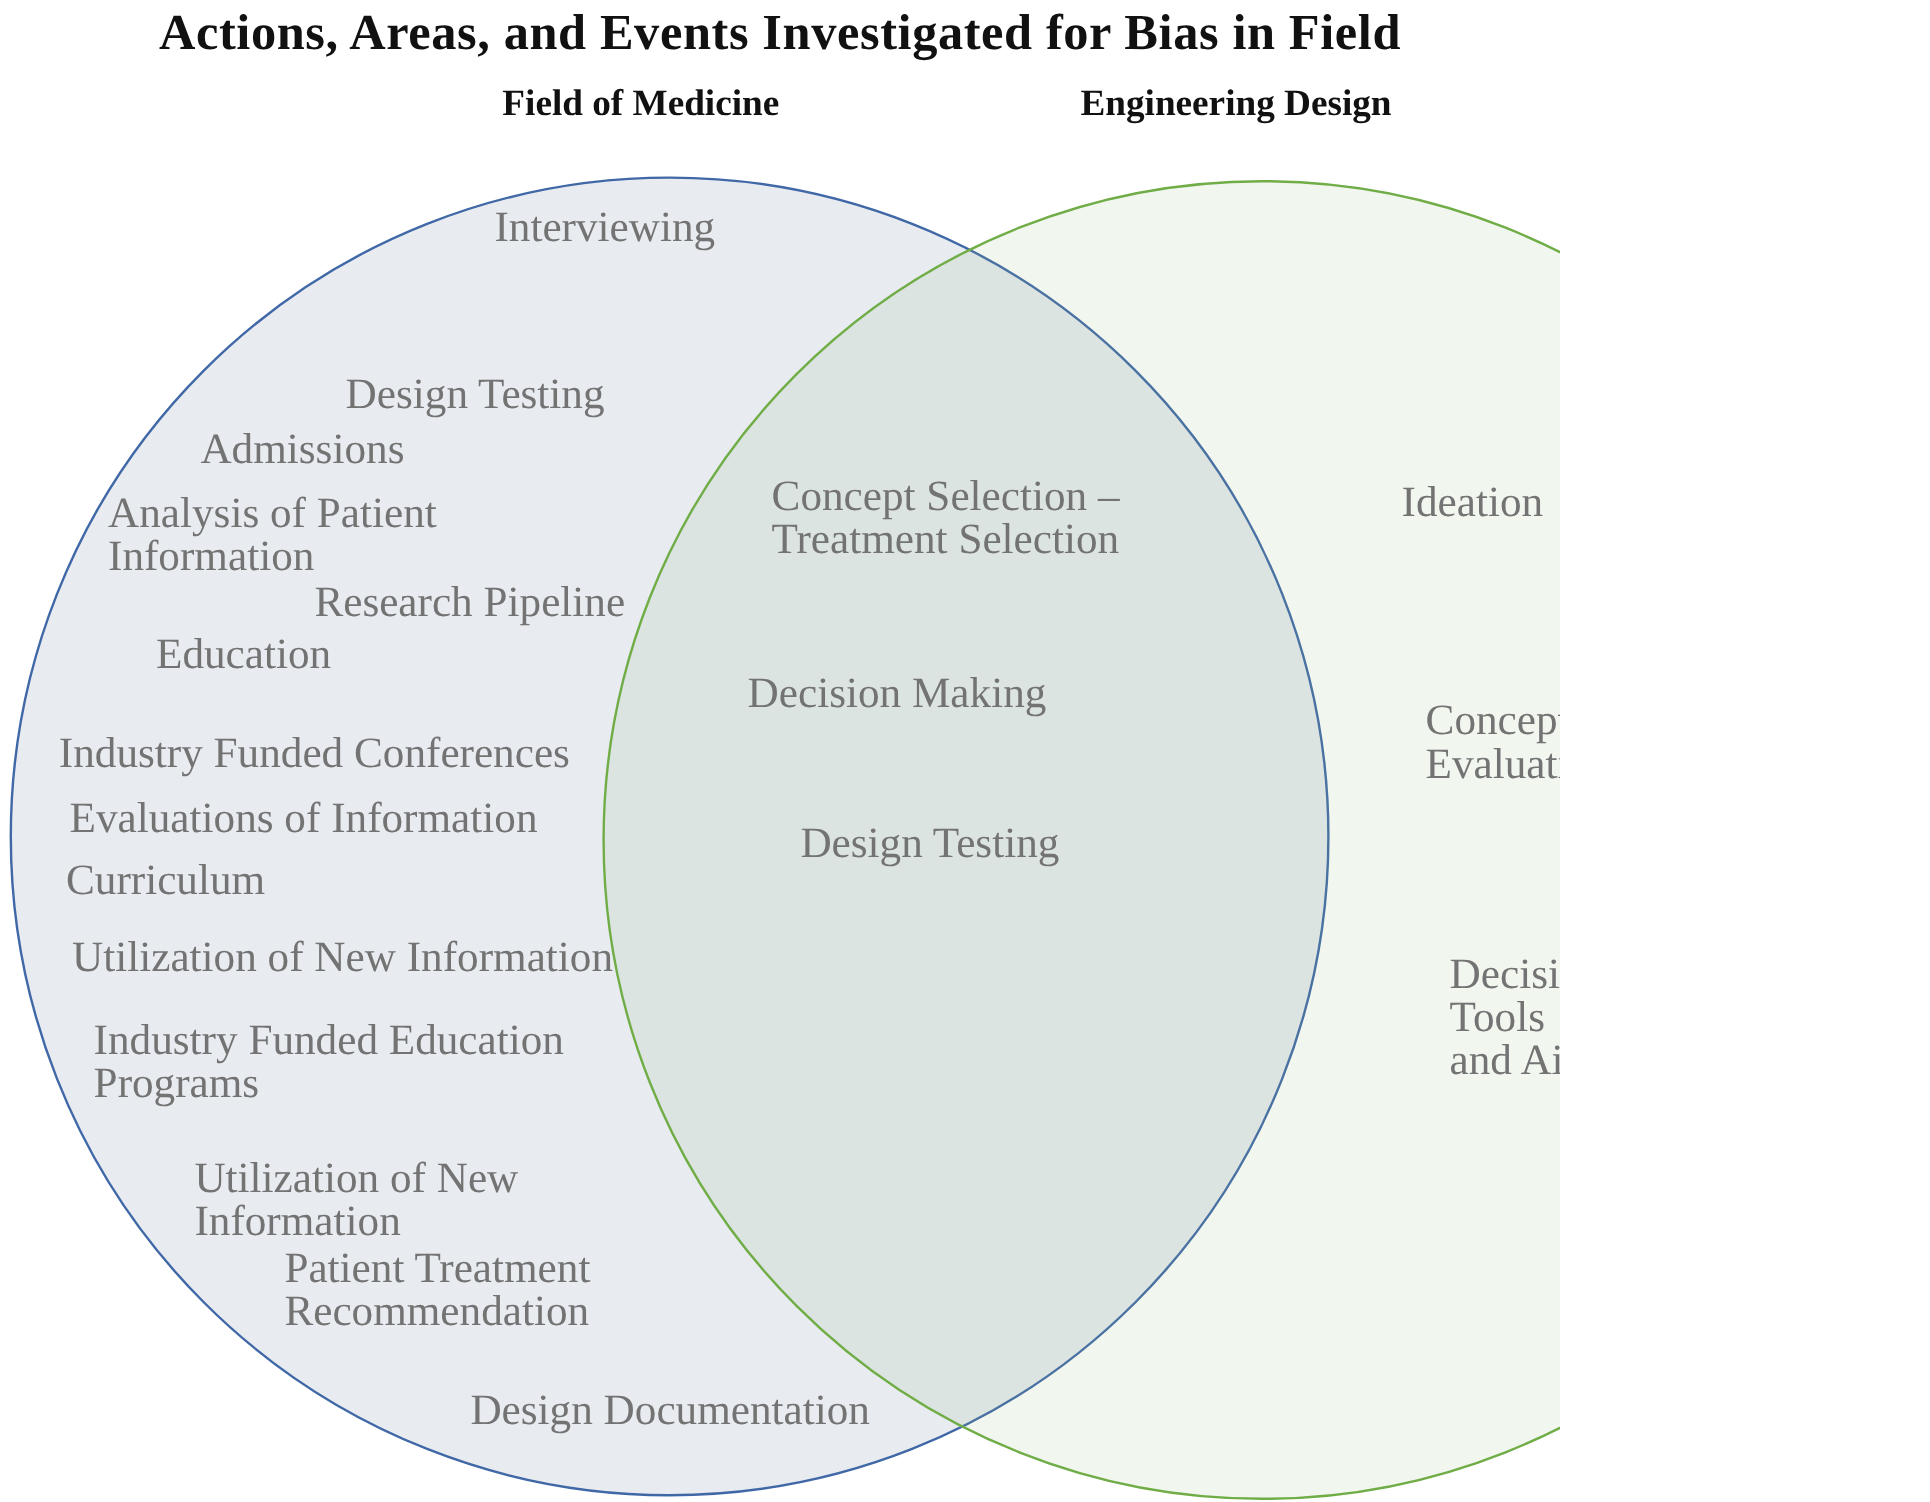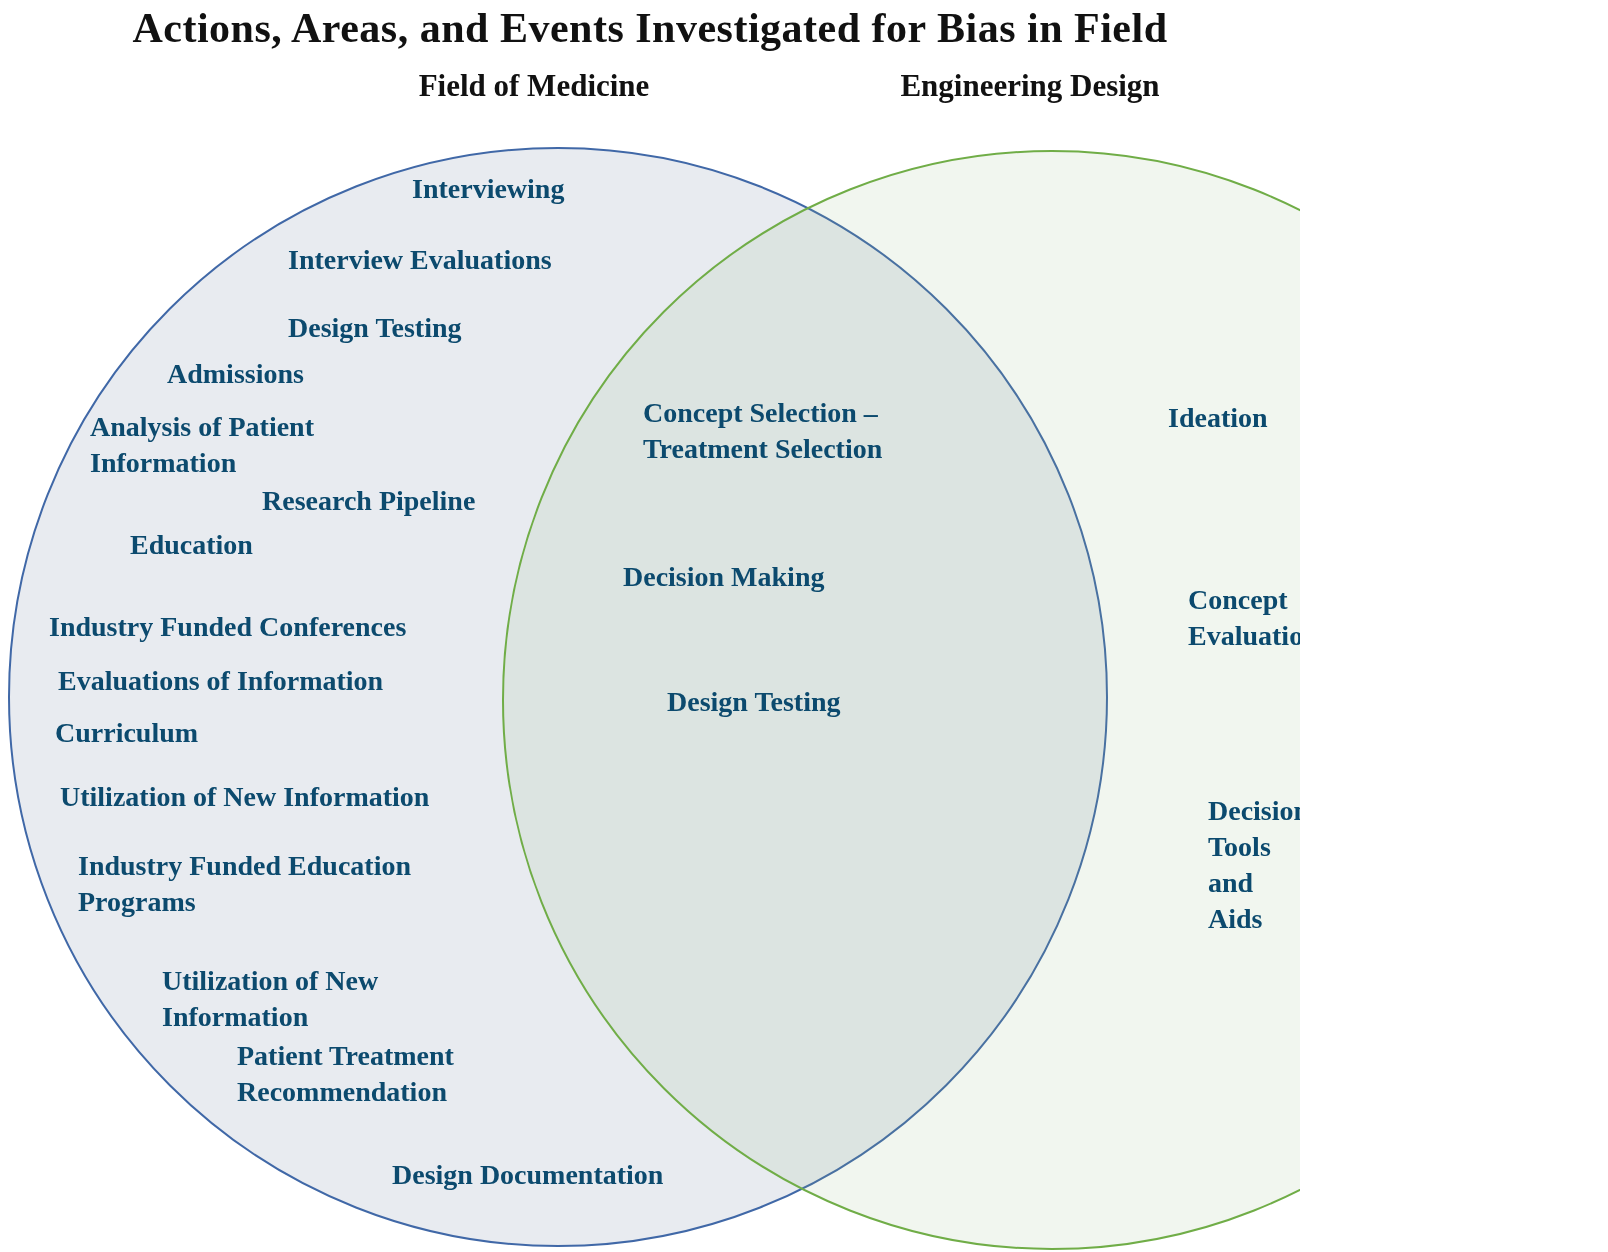--- a/index.html
+++ b/index.html
@@ -44,43 +44,42 @@
     width: 1100px;
     height: 1100px;
     border-radius: 50%;
     box-sizing: border-box;
     border: 2.5px solid #888;
   }
   .circle.medicine    { left: 8px;   top: 147px; z-index: 1; }
   .circle.engineering { left: 502px; top: 150px; z-index: 2; }
   .venn-label {
     position: absolute;
-    font-size: 28px;
+    font-size: 36px;
     line-height: 36px;
-    font-weight: bold;
+    font-weight: normal;
     white-space: pre-line;
     z-index: 5;
-    color: #0c4a6e;
+    color: #737373;
   }
 </style>
 </head>
 <body>
 
 <div class="stage">
   <h1 class="page-title">Actions, Areas, and Events Investigated for Bias in Field</h1>
 
   <div class="subtitle left">Field of Medicine</div>
 
   <div class="subtitle right">Engineering Design</div>
 
   <div class="circle medicine" style="border-color: rgb(64, 104, 167); background: rgba(79, 99, 138, 0.13);"></div>
 
   <div class="circle engineering" style="border-color: rgb(112, 173, 71); background: rgba(140, 185, 125, 0.12);"></div>
 <span class="venn-label" style="left: 412px; top: 171px;">Interviewing</span>
-    <span class="venn-label" style="left: 288px; top: 242px;">Interview Evaluations</span>
     <span class="venn-label" style="left: 288px; top: 310px;">Design Testing</span>
     <span class="venn-label" style="left: 167px; top: 356px;">Admissions</span>
     <span class="venn-label" style="left: 90px; top: 409px;">Analysis of Patient
 Information</span>
     <span class="venn-label" style="left: 262px; top: 483px;">Research Pipeline</span>
     <span class="venn-label" style="left: 130px; top: 527px;">Education</span>
     <span class="venn-label" style="left: 22px; top: 609px; margin-left: 27px;">Industry Funded Conferences</span>
     <span class="venn-label" style="left: 58px; top: 663px;">Evaluations of Information</span>
     <span class="venn-label" style="left: 55px; top: 715px;">Curriculum</span>
     <span class="venn-label" style="left: 60px; top: 779px;">Utilization of New Information</span>

